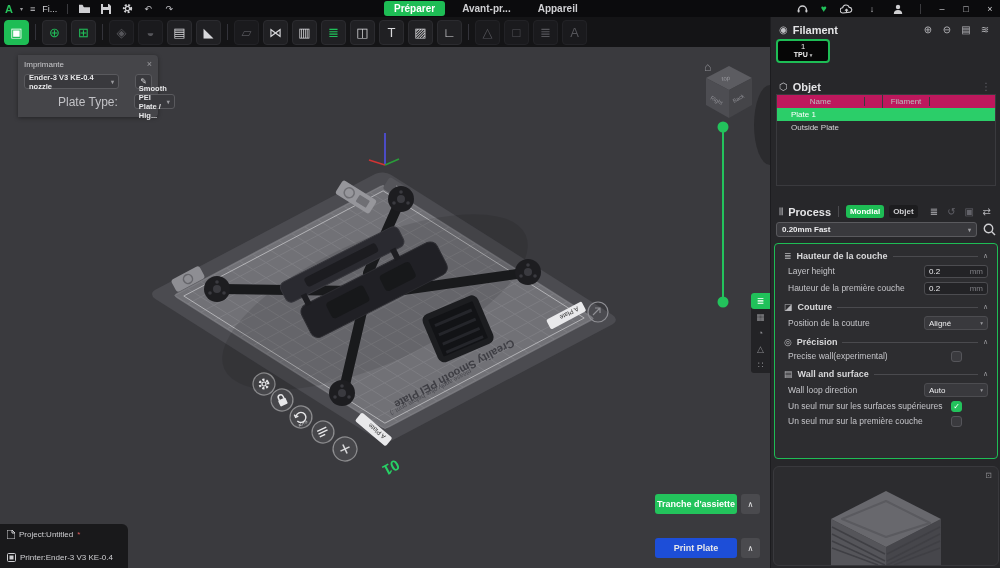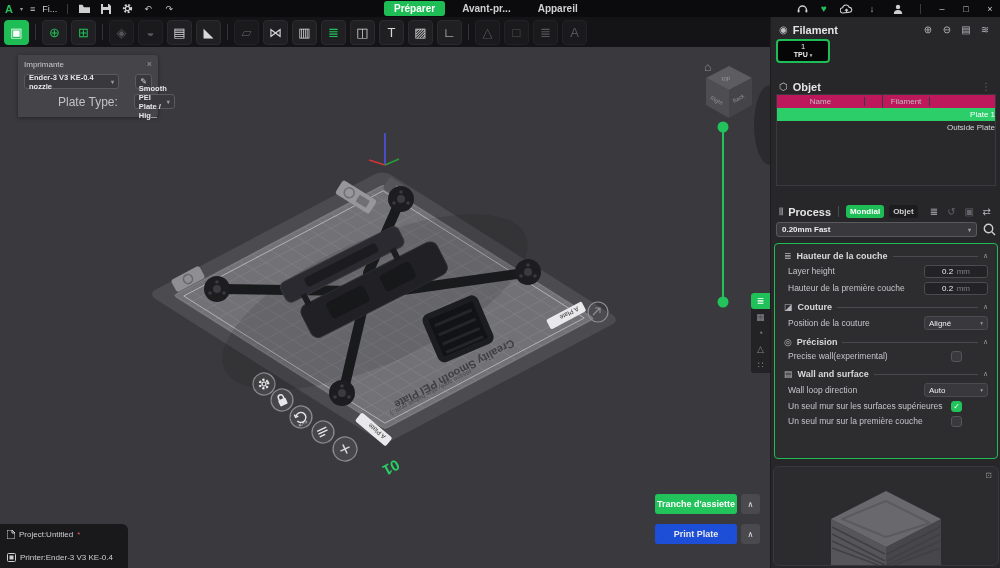--- a/index.html
+++ b/index.html
@@ -53,21 +53,21 @@
     display:flex; align-items:center; justify-content:center; color:#cfcfd2; font-size:8px; }
   .pp-lbl { font-size:12px; color:#c2c2c6; white-space:nowrap;margin-left:34px; }
 
   
   #status-box { position:absolute; left:0; bottom:0; width:128px; height:44px; background:#19191b;
     border-radius:0 6px 0 0; padding:6px 7px; display:flex; flex-direction:column; justify-content:space-between; }
   .st-row { display:flex; align-items:center; gap:4px; font-size:8px; color:#cfcfd2; }
   .st-star { color:#e05a5a; }
 
   
-  #actions { position:absolute; right:10px; bottom:24px; display:flex; flex-direction:column; gap:10px; }
+  #actions { position:absolute; right:10px; bottom:10px; display:flex; flex-direction:column; gap:24px; }
   .act-row { display:flex; gap:4px; }
   .act-btn { width:82px; height:20px; border-radius:3px; display:flex; align-items:center; justify-content:center;
     font-size:9px; font-weight:bold; }
   .act-btn.green { background:#23c35c; color:#fff; }
   .act-btn.gray { background:#1d4ed8; color:#e8e8ea; }
   .act-caret { width:19px; height:20px; border-radius:3px; background:#4a4a4e; color:#e8e8ea;
     display:flex; align-items:center; justify-content:center; font-size:8px; }
 
   
   #side-tabs { position:absolute; left:751px; top:246px; width:19px; background:#232326;
@@ -93,21 +93,21 @@
   #filament-chip .m { font-size:7px; color:#f0f0f0; font-weight:bold; }
   #filament-chip .m .cv { font-size:5px; color:#bbb; }
 
   #objet-head { position:absolute; left:0; top:61px; width:230px; }
   #obj-table { position:absolute; left:5px; top:77px; width:220px; height:92px; background:#29292c;
     border:1px solid #3a3a3e; font-size:8px; }
   .ot-head { display:flex; height:13px; background:#be185d; color:#bcbcc0; align-items:center; }
   .ot-head .c1 { width:88px; text-align:center; border-right:1px solid #3a3a3e; }
   .ot-head .c2 { width:18px; border-right:1px solid #3a3a3e; height:100%; }
   .ot-head .c3 { width:47px; text-align:center; border-right:1px solid #3a3a3e; }
-  .ot-row { display:flex; align-items:center; height:13px; color:#d6d6d8; padding-left:14px;justify-content:flex-end; }
+  .ot-row { display:flex; align-items:center; height:13px; color:#d6d6d8; padding-left:14px; }
   .ot-row.selected { background:#2bce69; color:#fff; }
 
   #process-head { position:absolute; left:0; top:186px; width:230px; }
   .proc-sep { width:1px; height:11px; background:#4a4a4e; margin:0 2px; }
   .pill { font-size:8px; font-weight:bold; padding:2px 4px; border-radius:3px; }
   .pill.green { background:#1ebd55; color:#fff; }
   .pill.dark { background:#1c1c1e; color:#cfcfd2; }
 
   #preset-row { position:absolute; left:5px; top:204px; width:220px; height:16px; display:flex; gap:6px; align-items:center; }
   #preset-select { flex:1; height:15px; background:#39393d; border:1px solid #5a5a5e; border-radius:3px;
@@ -117,21 +117,21 @@
   #settings { position:absolute; left:3px; top:226px; width:224px; height:216px; background:#2d2d30;
     border:1px solid #1ebd55; border-radius:4px; overflow:hidden; padding-top:2px; }
   .psec { display:flex; align-items:center; gap:5px; padding:5px 9px 2px 9px; }
   .psec .sic { font-size:9px; color:#b8b8bc; }
   .psec .ttl { font-size:9px; font-weight:bold; color:#d8d8da; white-space:nowrap; }
   .psec .line { flex:1; height:1px; background:#4a4a4e; }
   .psec .chev { font-size:7px; color:#9a9a9e; }
   .prow { display:flex; align-items:center; padding:2px 9px 2px 13px; min-height:15px; }
   .prow .lbl { flex:1; font-size:8.5px; color:#c5c5c9; line-height:1.25; padding-right:6px; }
   .pinput { width:64px; height:13px; background:#232326; border:1px solid #4c4c50; border-radius:3px;
-    display:flex; align-items:center; justify-content:space-between; padding:0 17px; font-size:8px; }
+    display:flex; align-items:center; justify-content:space-between; padding:0 4px; font-size:8px; }
   .pinput .val { color:#ececee; }
   .pinput .unit { color:#7f7f84; }
   .psel { width:64px; height:14px; background:#39393d; border:1px solid #4c4c50; border-radius:3px;
     display:flex; align-items:center; justify-content:space-between; padding:0 4px; font-size:8px; color:#ececee; }
   .psel .cv { font-size:5.5px; color:#9a9a9e; }
   .cb { width:11px; height:11px; border-radius:3px; background:#3a3a3e; border:1px solid #55555a;
     display:flex; align-items:center; justify-content:center; font-size:8px; color:transparent; margin-right:26px; }
   .cb.checked { background:#23c35c; border-color:#23c35c; color:#fff; }
 
   #preview-pane { position:absolute; left:2px; top:449px; width:226px; height:100px; background:#2c2c2f;

